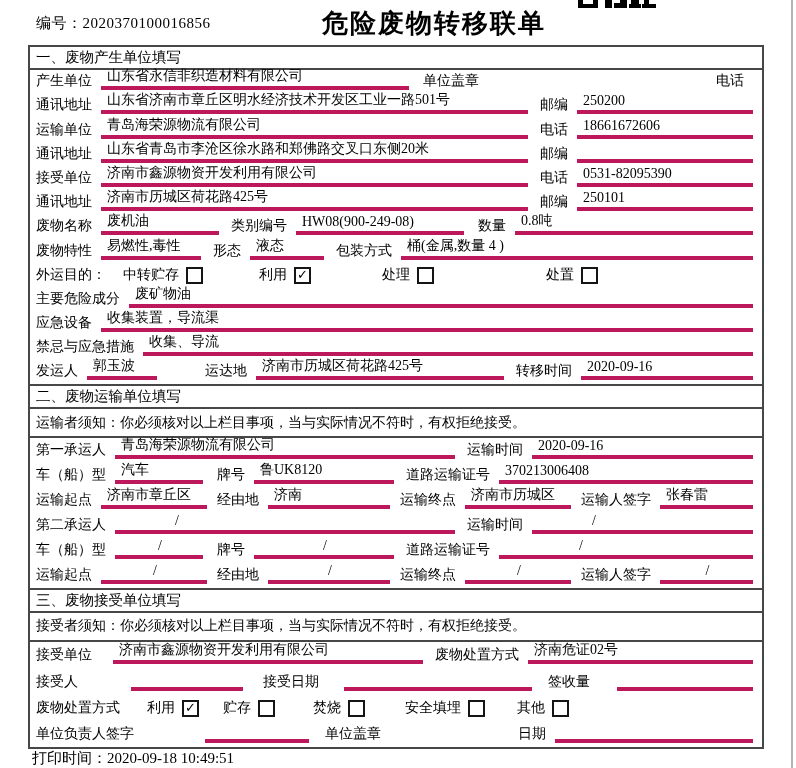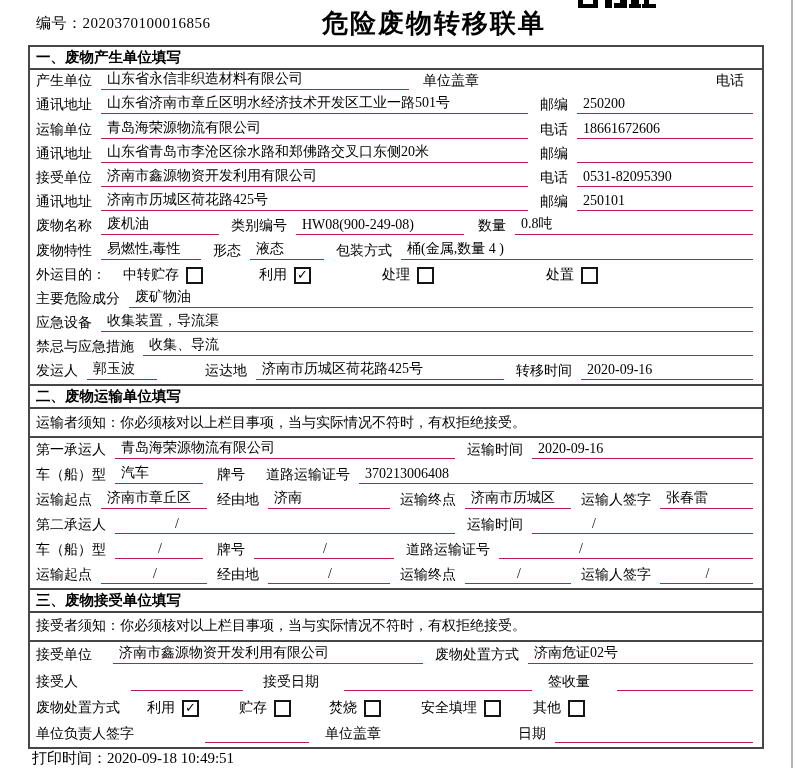--- a/index.html
+++ b/index.html
@@ -3,29 +3,29 @@
 <meta charset="utf-8">
 <style>
   html,body{margin:0;padding:0;background:#fff;}
   body{width:796px;height:768px;position:relative;overflow:hidden;
        font-family:"Liberation Serif","DejaVu Serif",serif;color:#000;font-size:14px;}
   .doc-number{position:absolute;left:36px;top:14px;font-size:15px;letter-spacing:.5px;}
   .doc-title{position:absolute;left:322px;top:6px;font-size:26px;font-weight:bold;letter-spacing:2px;}
   .qr-frag{position:absolute;left:578px;top:0;width:78px;height:8px;}
   .page-edge{position:absolute;left:791px;top:0;width:2px;height:768px;background:#b4b4b4;}
   .tbl{position:absolute;left:28px;top:45px;width:736px;border:2px solid #474747;box-sizing:border-box;background:#fff;}
-  .sec-h{height:21px;line-height:20px;font-weight:bold;padding-left:6px;border-bottom:2px solid #474747;font-size:14.5px;}
+  .sec-h{height:21px;line-height:20px;font-weight:normal;padding-left:6px;border-bottom:2px solid #474747;font-size:14.5px;}
   .sec-h.mid{border-top:2px solid #474747;}
   .notice{height:27px;display:flex;align-items:center;padding-left:6px;border-bottom:2px solid #474747;}
   .row{display:flex;align-items:flex-end;padding:0 9px 4px 6px;box-sizing:border-box;}
   .s1 .row{height:24.2px}
   .s2 .row{height:24.9px}
   .s3 .row{height:26.4px}
   .lbl{white-space:nowrap;margin-right:9px;text-align:center;}
-  .val{border-bottom:1px solid #be185d;white-space:nowrap;overflow:hidden;
+  .val{border-bottom:4px solid #be185d;white-space:nowrap;overflow:hidden;
        padding:0 4px 1px 6px;box-sizing:border-box;min-height:17px;}
   .vf{flex:1;}
   .ctr{text-align:center;}
   .opt{display:flex;align-items:flex-end;white-space:nowrap;}
   .cb{width:13px;height:13px;border:2px solid #151515;box-sizing:content-box;margin-left:7px;
       font-family:"DejaVu Sans",sans-serif;font-size:13px;line-height:12px;font-weight:bold;
       text-align:center;overflow:hidden;flex:none;}
   .print-line{position:absolute;left:32px;top:749px;font-size:15px;}
 </style>
 </head>
@@ -156,20 +156,21 @@
       <div class="row">
         <span class="lbl">第一承运人</span>
         <span class="val" style="width:340px">青岛海荣源物流有限公司</span>
         <span class="lbl" style="margin-left:12px">运输时间</span>
         <span class="val vf">2020-09-16</span>
       </div>
       <div class="row">
         <span class="lbl">车（船）型</span>
         <span class="val" style="width:88px">汽车</span>
         <span class="lbl" style="margin-left:14px">牌号</span>
+        <span class="val" style="width:140px">鲁UK8120</span>
         <span class="lbl" style="margin-left:12px">道路运输证号</span>
         <span class="val vf">370213006408</span>
       </div>
       <div class="row">
         <span class="lbl">运输起点</span>
         <span class="val" style="width:106px">济南市章丘区</span>
         <span class="lbl" style="margin-left:10px">经由地</span>
         <span class="val" style="width:122px">济南</span>
         <span class="lbl" style="margin-left:10px">运输终点</span>
         <span class="val" style="width:106px">济南市历城区</span>
@@ -220,21 +221,21 @@
         <span class="val" style="width:188px;margin-left:16px"></span>
         <span class="lbl" style="margin-left:16px">签收量</span>
         <span class="val vf" style="margin-left:18px"></span>
       </div>
       <div class="row">
         <span class="lbl">废物处置方式</span>
         <span class="opt" style="margin-left:18px">
           <span>利用</span>
           <span class="cb">✓</span>
         </span>
-        <span class="opt" style="margin-left:40px">
+        <span class="opt" style="margin-left:24px">
           <span>贮存</span>
           <span class="cb"></span>
         </span>
         <span class="opt" style="margin-left:38px">
           <span>焚烧</span>
           <span class="cb"></span>
         </span>
         <span class="opt" style="margin-left:40px">
           <span>安全填埋</span>
           <span class="cb"></span>

